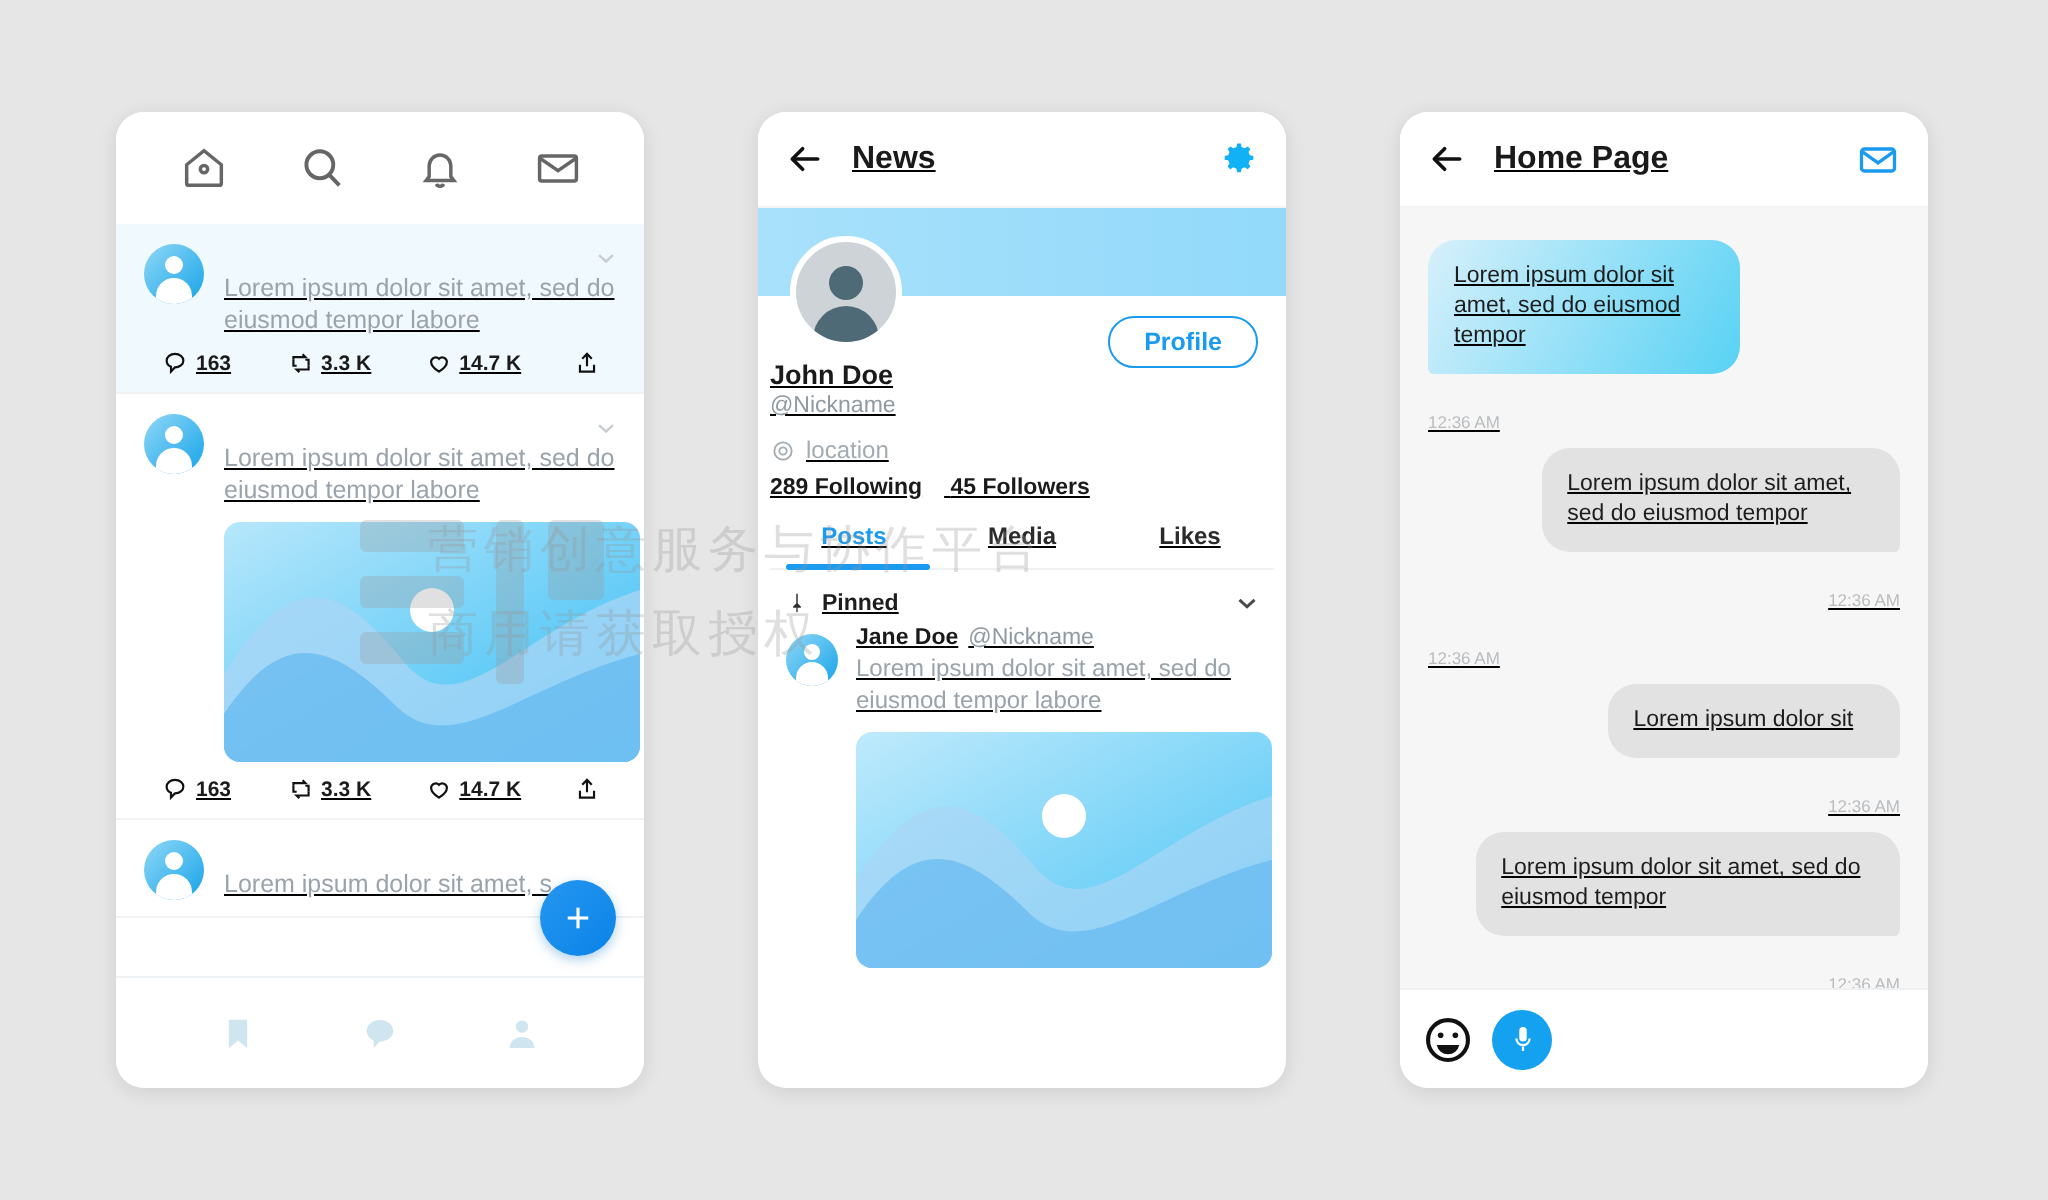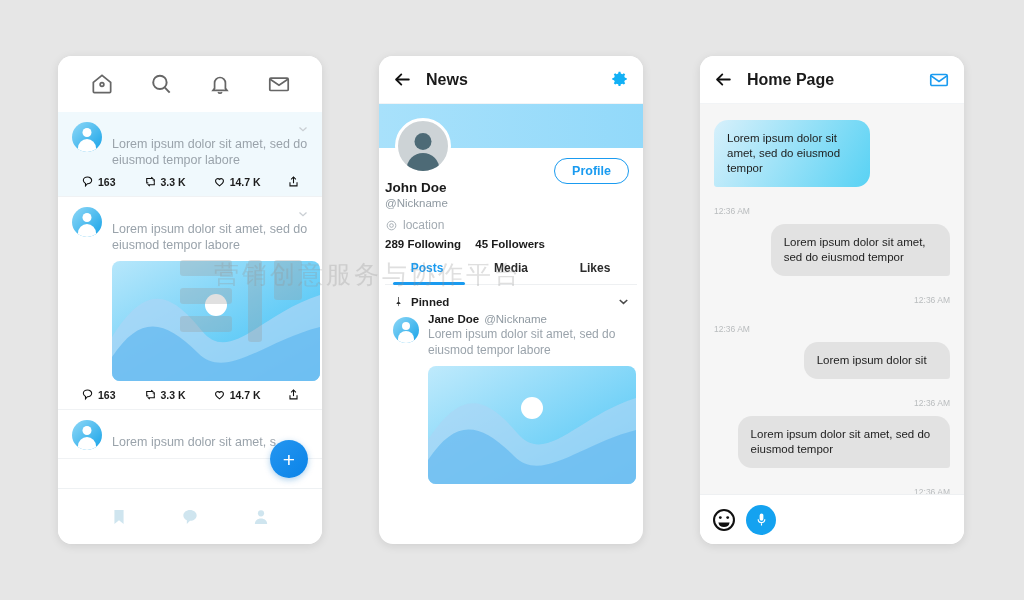--- a/index.html
+++ b/index.html
@@ -30,20 +30,21 @@
   }
 
   
   .phone {
     position: absolute;
     width: 264px; height: 488px;
     background: #ffffff;
     border-radius: 14px;
     box-shadow: 0 2px 10px rgba(0,0,0,0.10);
     overflow: hidden;
+    text-decoration: underline;
   }
   #phone1 { left: 58px;  top: 56px; }
   #phone2 { left: 379px; top: 56px; }
   #phone3 { left: 700px; top: 56px; }
 
   
   .p1-topnav {
     height: 56px; background:#fff;
     display:flex; align-items:center; justify-content:space-around;
     padding: 0 14px;
@@ -566,15 +567,16 @@
 
   <div class="wm-layer">
     <svg class="wm-logo" viewBox="0 0 130 110">
       <rect x="4" y="12" width="52" height="16" rx="3" fill="#9a9a9a"></rect>
       <rect x="4" y="40" width="52" height="16" rx="3" fill="#9a9a9a"></rect>
       <rect x="4" y="68" width="52" height="16" rx="3" fill="#9a9a9a"></rect>
       <rect x="72" y="12" width="14" height="82" rx="3" fill="#9a9a9a"></rect>
       <rect x="98" y="12" width="28" height="40" rx="3" fill="#9a9a9a"></rect>
     </svg>
     <div class="wm-text wm-t1">营销创意服务与协作平台</div>
+    <div class="wm-text wm-t2">商用请获取授权</div>
   </div>
 
 </div>
 
 </body></html>

